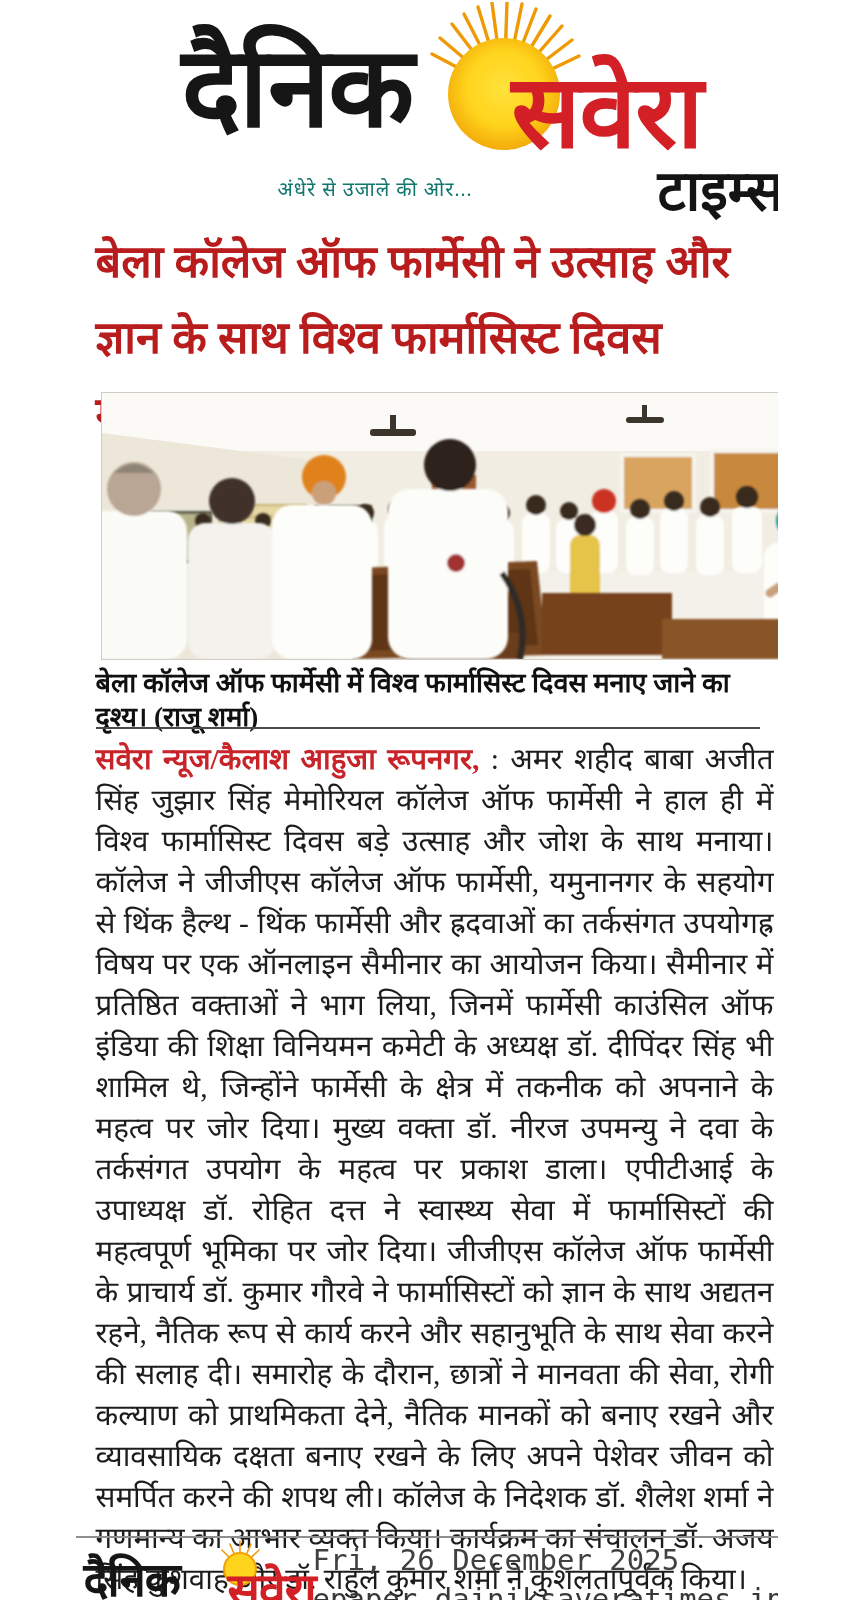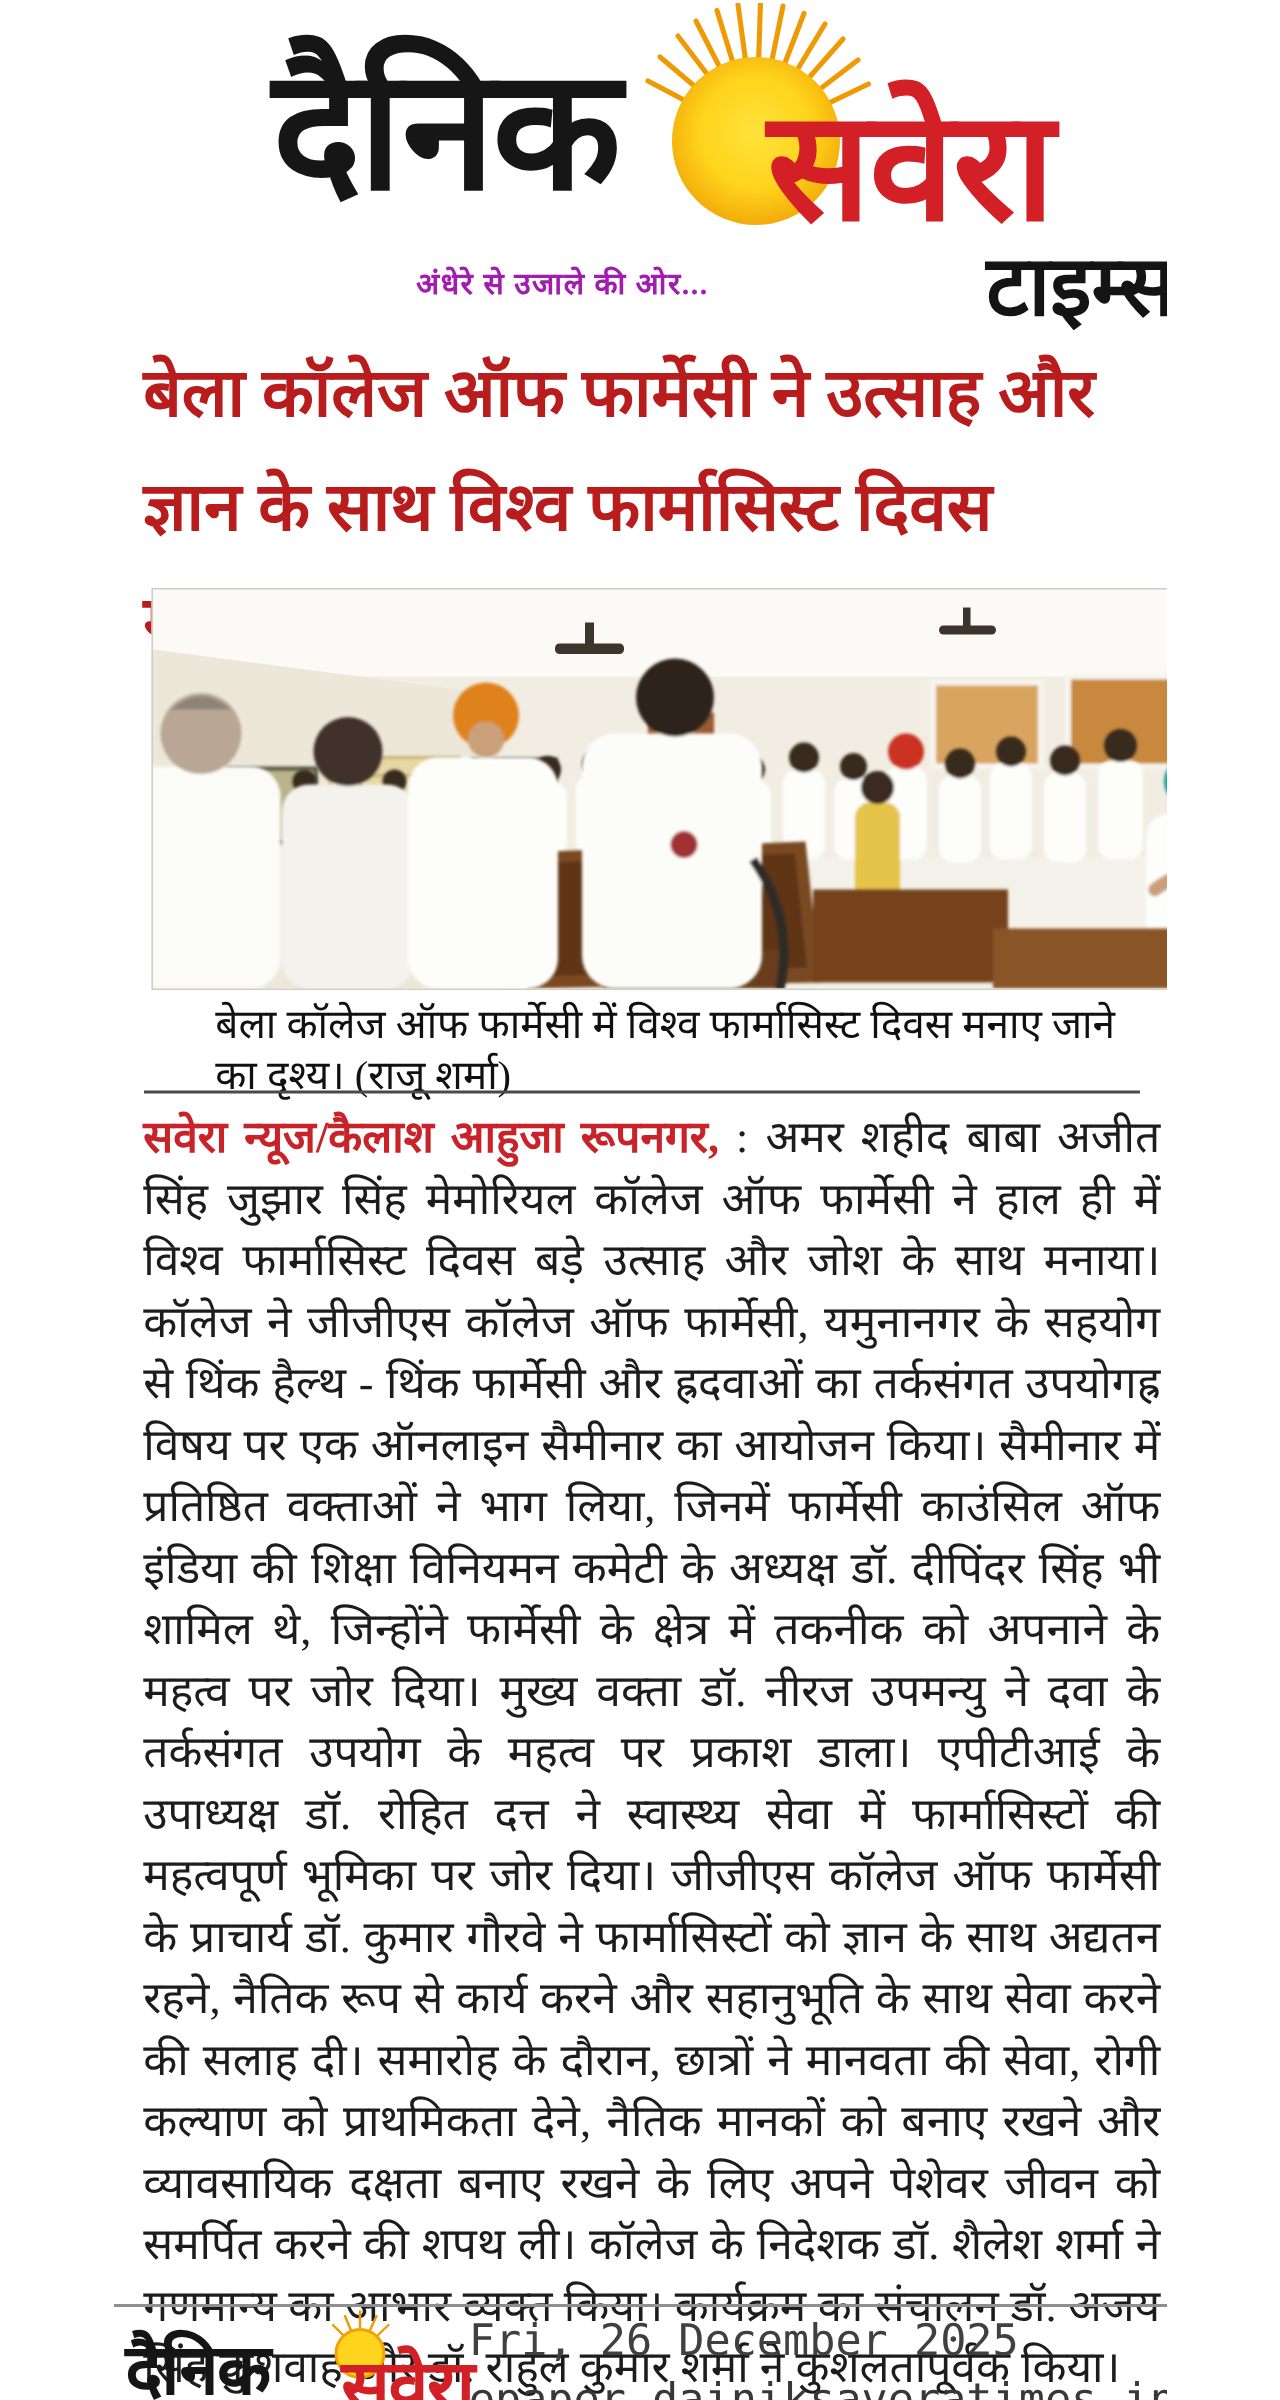--- a/index.html
+++ b/index.html
@@ -18,21 +18,21 @@
     font-size:112px; line-height:1.15; font-weight:700; color:#161616;
     letter-spacing:-2px;
   }
   .mast-red {
     position:absolute; left:436px; top:54px; z-index:2;
     font-size:102px; line-height:1.15; font-weight:700; color:#d32026;
     letter-spacing:-1px;
   }
   .tagline {
     position:absolute; left:202px; top:175px; z-index:2;
-    font-size:20px; font-weight:700; color:#a21caf; letter-spacing:1px;
+    font-size:20px; font-weight:400; color:#0f766e; letter-spacing:1px;
   }
   .times {
     position:absolute; left:582px; top:150px; z-index:3;
     font-size:56px; font-weight:700; color:#141414;
   }
 
   
   .headline {
     position:absolute; left:20px; right:18px; top:224px;
     font-size:45px; line-height:76px; font-weight:700; color:#b91c1c;
@@ -41,21 +41,21 @@
   
   .photo {
     position:absolute; left:25px; top:392px; width:803px; height:268px;
     border:1px solid #cfccc4; background:#f2efe8; overflow:hidden;
   }
   .photo svg { display:block; }
 
   
   .caption {
     position:absolute; left:20px; right:16px; top:666px;
-    font-size:27px; line-height:34px; font-weight:400; color:#101010;margin-left:48px;
+    font-size:27px; line-height:34px; font-weight:700; color:#101010;
   }
 
   .cap-rule {
     position:absolute; left:20px; right:18px; top:727px;
     border-top:2px solid #4a4a4a;
   }
 
   
   .body-text {
     position:absolute; left:20px; right:4px; top:739px;

